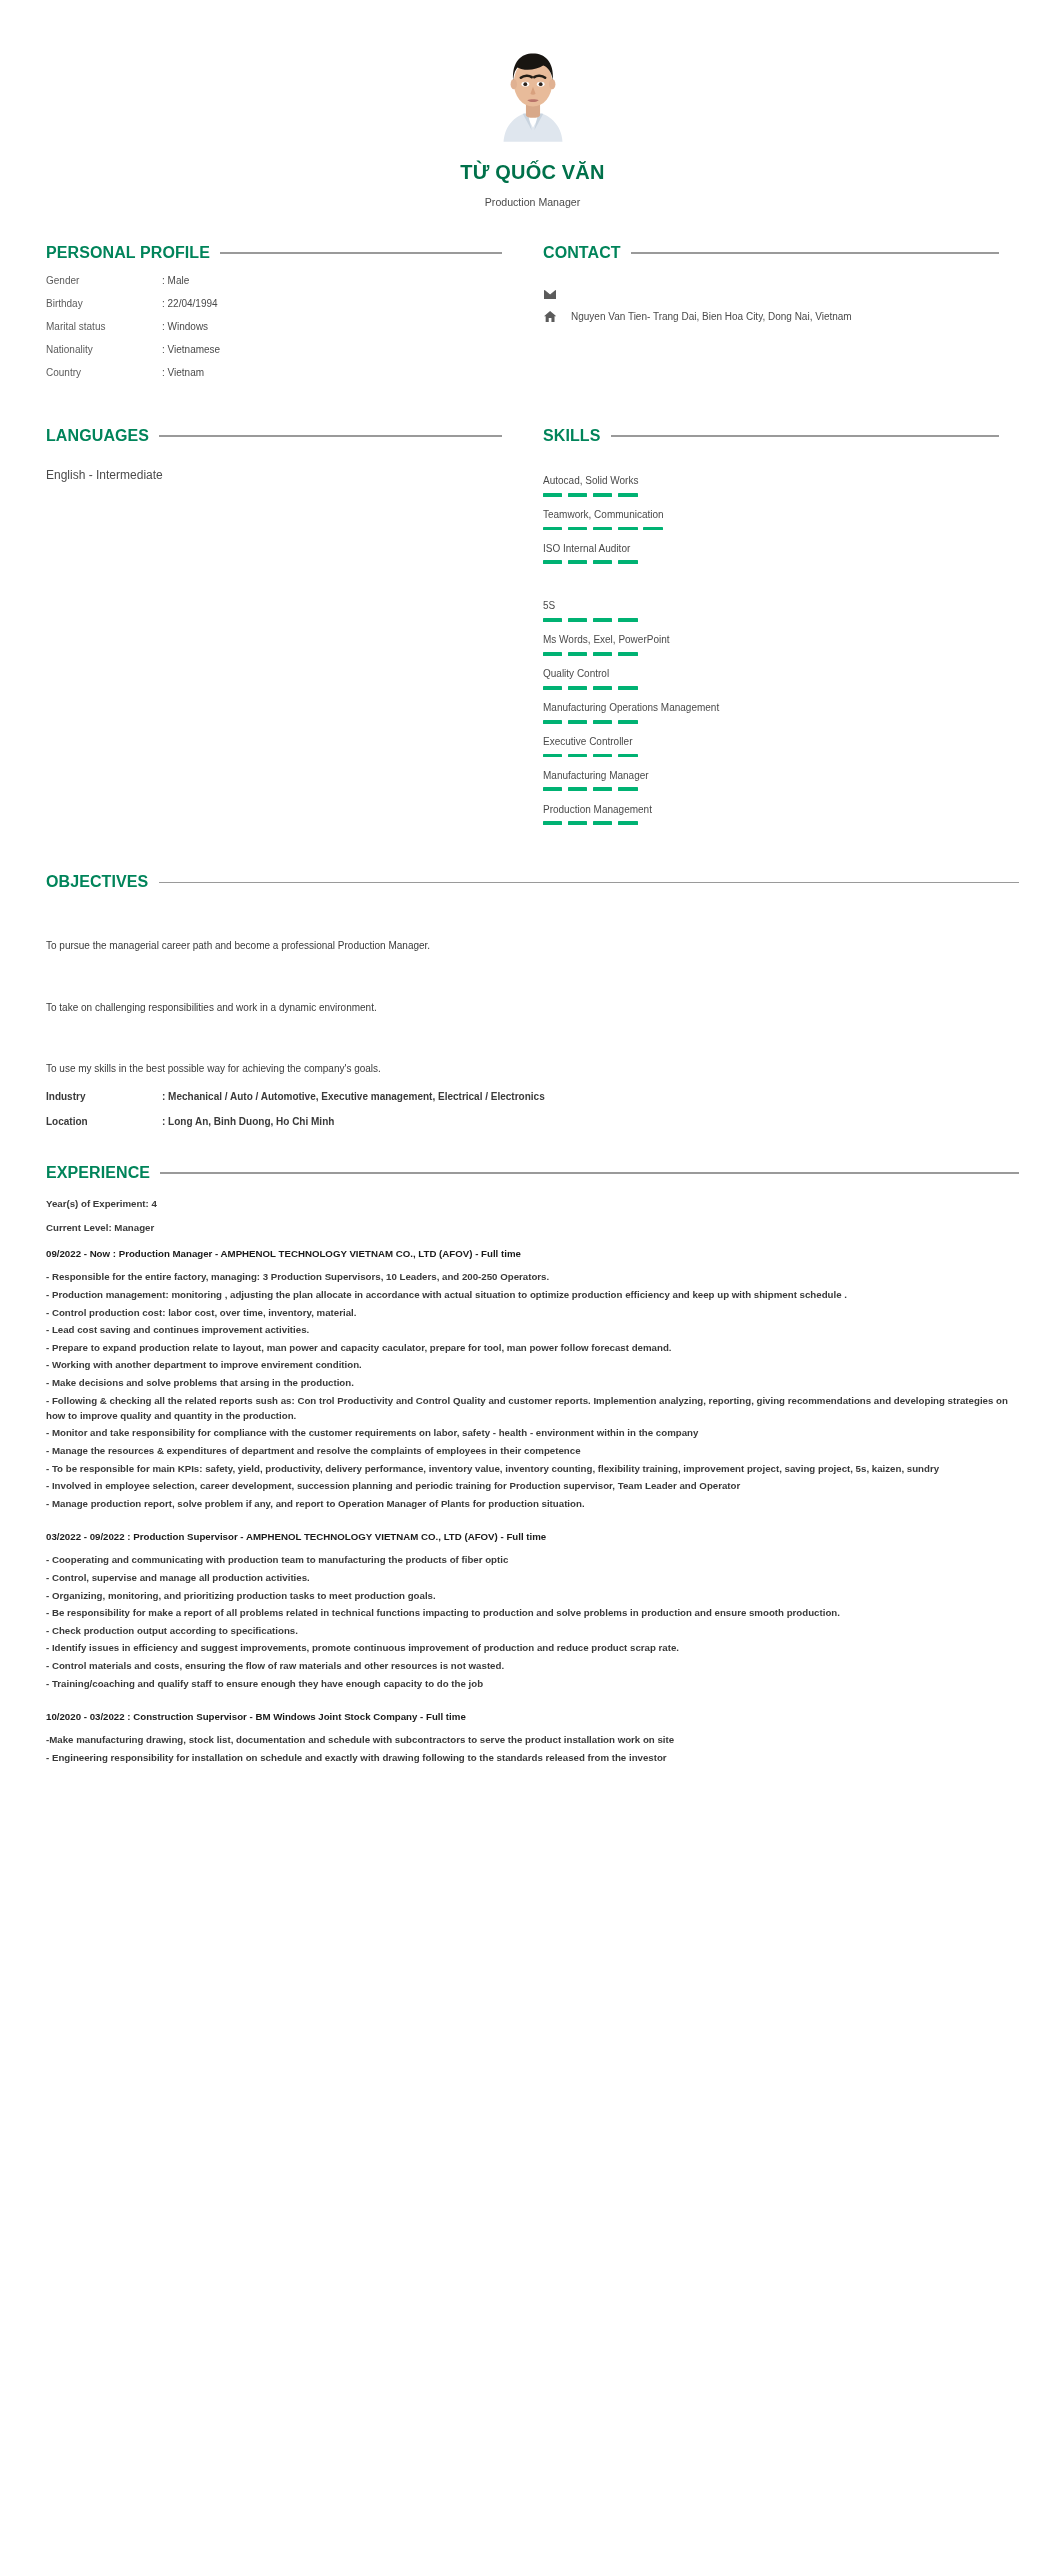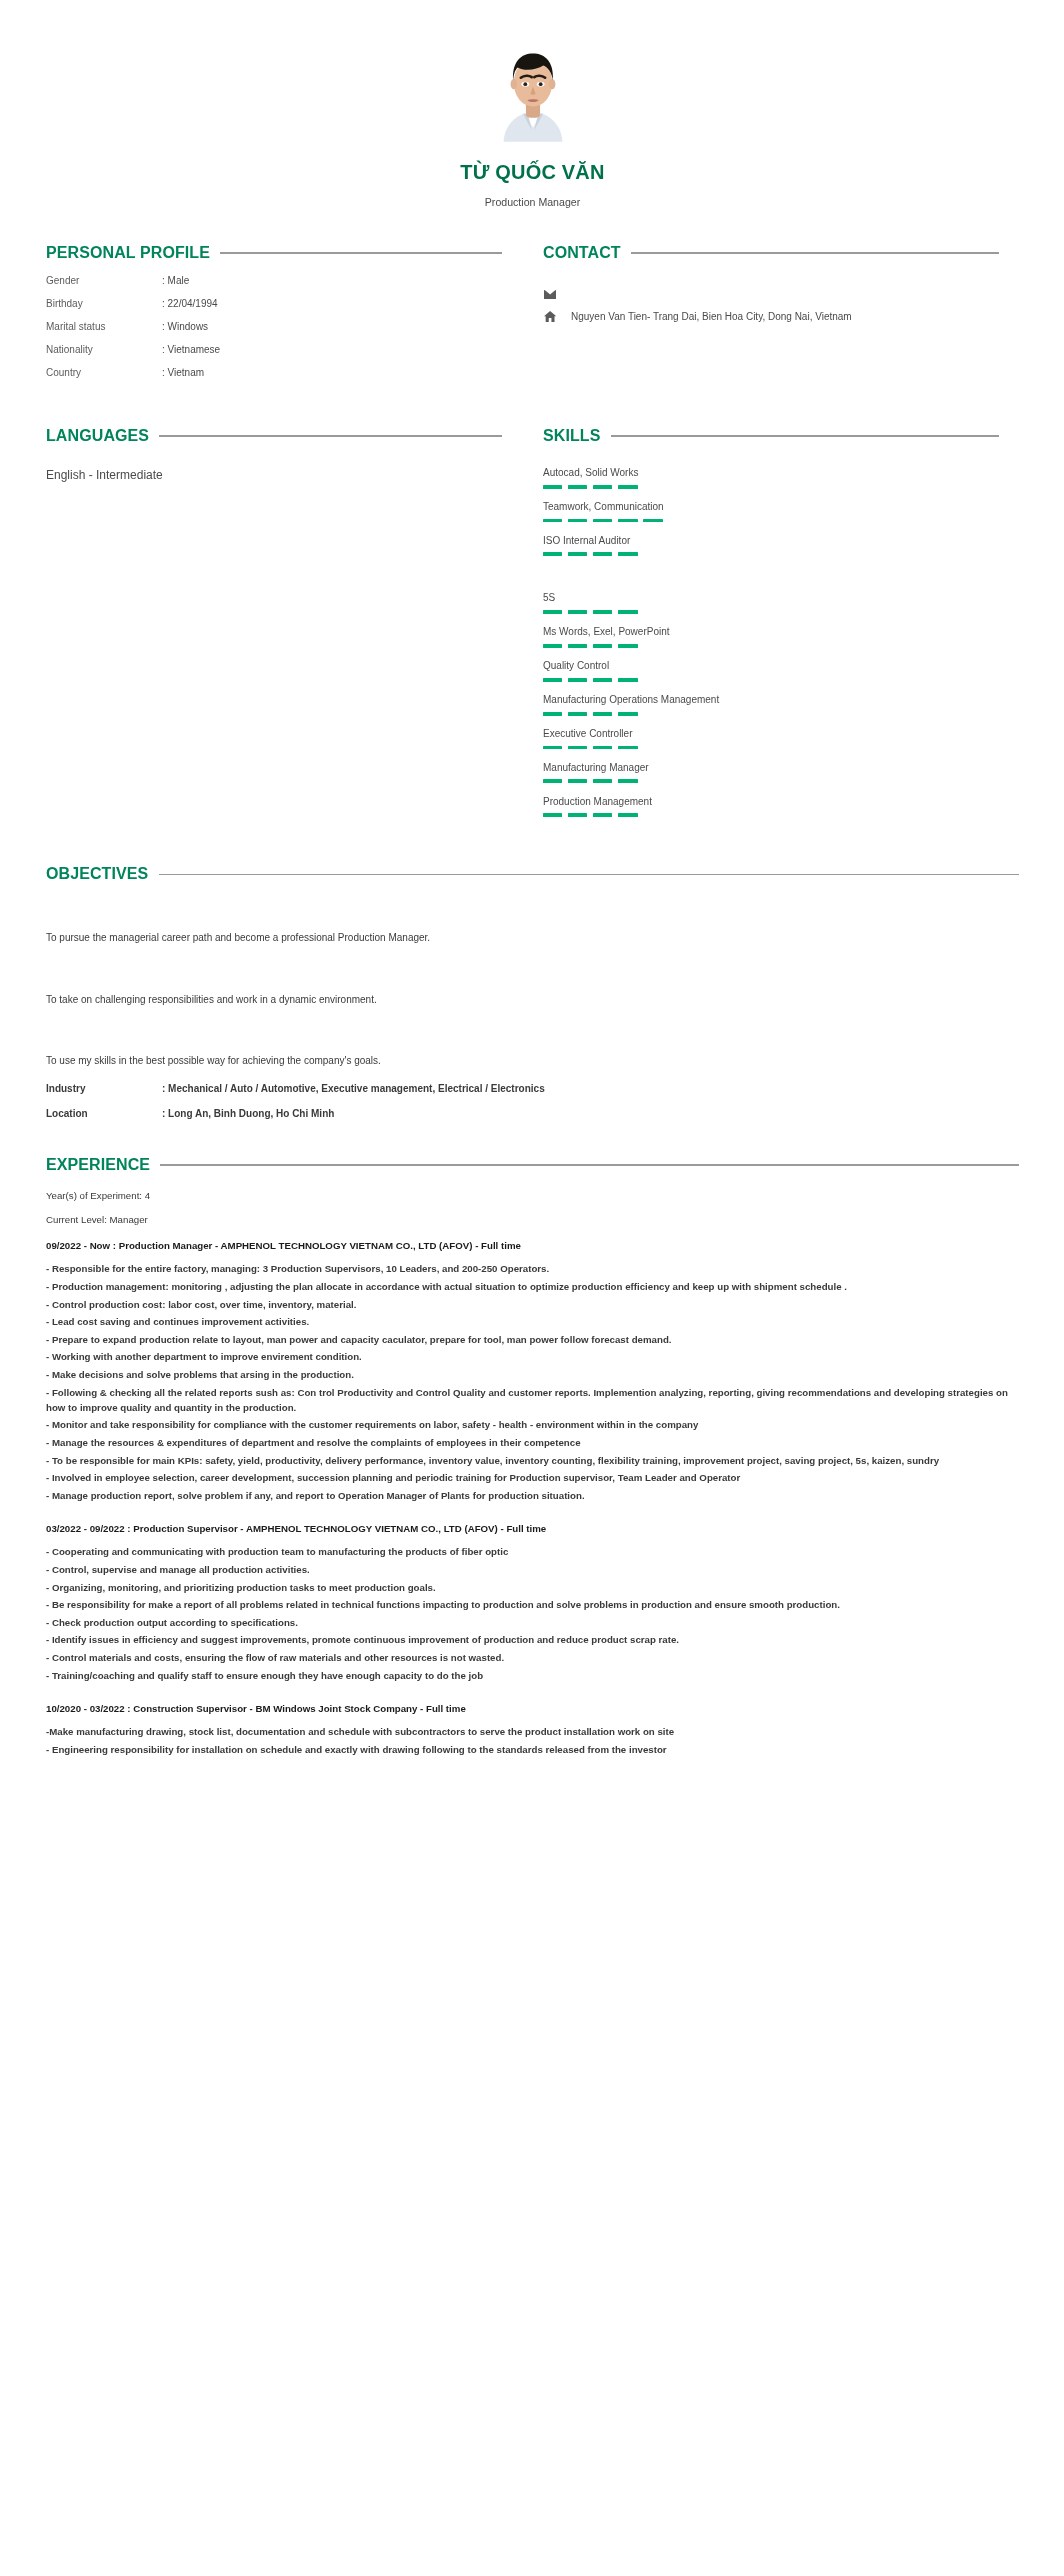--- a/index.html
+++ b/index.html
@@ -75,37 +75,37 @@
   .contact-list { margin-top: 27px; }
   .contact-row { display: flex; align-items: flex-start; gap: 14px; margin-bottom: 11px; font-size: 10px; line-height: 1.45; }
   .contact-ico { flex: 0 0 14px; width: 14px; color: #5b5b5b; display: flex; justify-content: center; padding-top: 1.3px; }
   .contact-txt { color: #4a4a4a; max-width: 361px; }
 
   
   .lang-list { margin-top: 23px; }
   .lang-item { font-size: 12px; color: #4a4a4a; margin-bottom: 3px; }
 
   
-  .skill-list { margin-top: 22px; }
+  .skill-list { margin-top: 30px; }
   .skill-item { margin-bottom: 12.2px; }
   .skill-name { font-size: 10px; color: #4a4a4a; margin-bottom: 5.8px; line-height: 1.2; min-height: 11.6px; }
   .skill-bar { display: flex; gap: 5.8px; }
   .skill-dash { width: 19.3px; height: 3.9px; background: #00b273; border-radius: 0.6px; }
 
   
   .obj-list { margin-top: 15.5px; }
   .obj-line { font-size: 10px; color: #3a3a3a; font-weight: 400; margin-bottom: 14px; line-height: 1.35; margin-top: 48px; }
   .meta { margin-top: 14px; }
   .meta-row { display: flex; font-size: 10px; font-weight: 700; color: #3a3a3a; margin-bottom: 12.2px; line-height: 1.3; justify-content: flex-end; }
   .meta-key { width: 116px; flex: 0 0 116px; }
   .meta-val { flex: 1; }
 
   
   .exp-top { margin-top: 15.5px; }
-  .exp-meta { font-size: 9.7px; font-weight: 400; color: #3a3a3a; margin-bottom: 12.2px; line-height: 1.3; }
+  .exp-meta { font-size: 9.7px; font-weight: 700; color: #3a3a3a; margin-bottom: 12.2px; line-height: 1.3; }
   .exp-job { margin-bottom: 19.3px; }
   .exp-job-title { font-size: 9.7px; font-weight: 700; color: #1b1b1b; margin-bottom: 9px; line-height: 1.35; }
   .exp-bullet { font-size: 9.7px; font-weight: 700; color: #3a3a3a; line-height: 1.55; margin-bottom: 2.6px; }
 </style>
 </head>
 <body>
 
 <div class="page">
 
   <div class="header">

